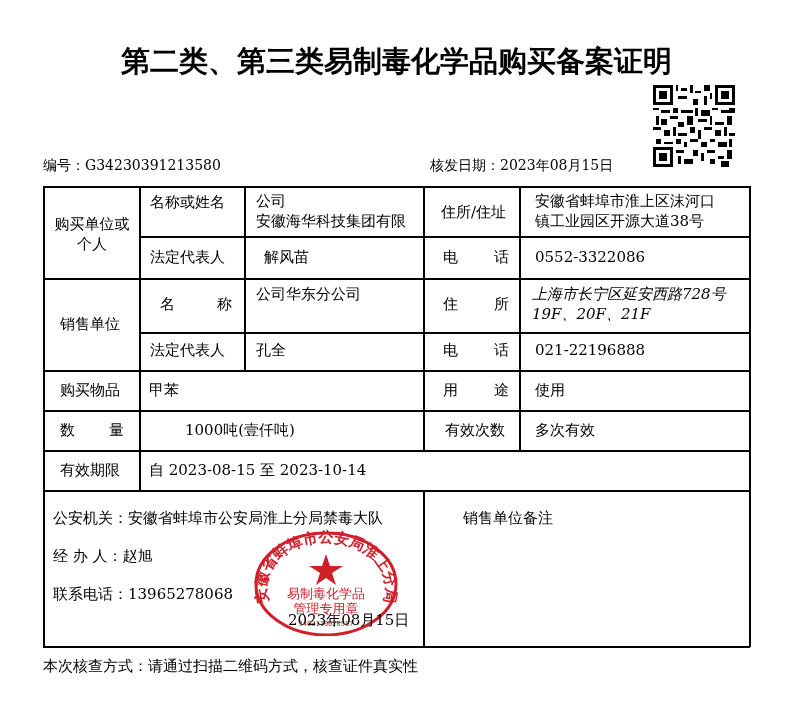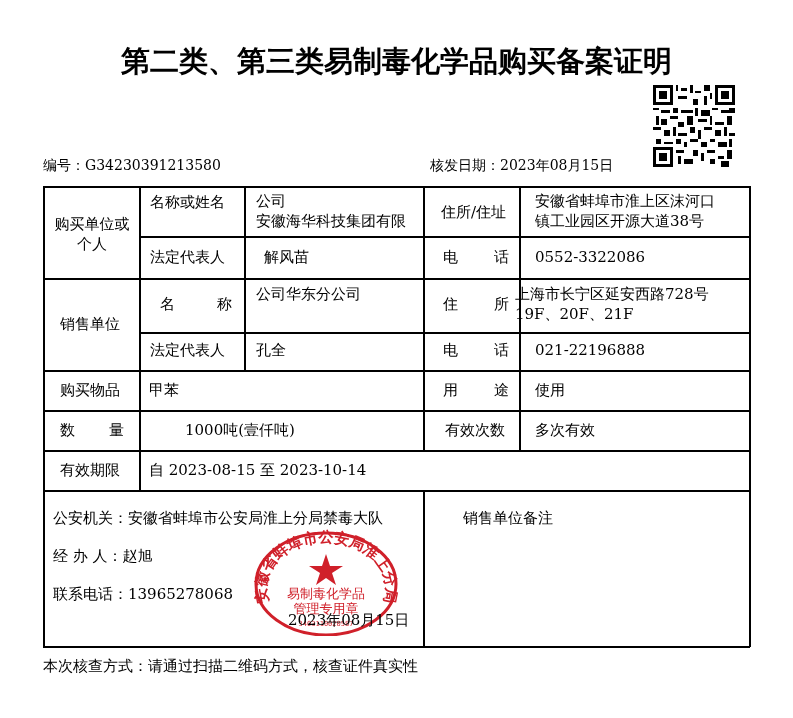--- a/index.html
+++ b/index.html
@@ -145,21 +145,21 @@
     <span>名</span>
     <span>称</span>
   </div>
 <div class="t" data-name="seller-name-value" style="left:256px;top:284px;line-height:20px;">
     <div>公司华东分公司</div>
   </div>
 <div class="t spread" data-name="seller-address-label" style="left:443px;top:294px;width:66px;">
     <span>住</span>
     <span>所</span>
   </div>
-<div class="t" data-name="seller-address-value" style="left:515px;top:284px;line-height:20px;">
+<div class="t" data-name="seller-address-value" style="left:532px;top:284px;line-height:20px;font-style:italic;">
     <div>上海市长宁区延安西路728号</div>
     <div>19F、20F、21F</div>
   </div>
 
 <div class="t" data-name="seller-legal-rep-label" style="left:150px;top:340px;">法定代表人</div>
 <div class="t" data-name="seller-legal-rep-value" style="left:256px;top:340px;">孔全</div>
 <div class="t spread" data-name="seller-phone-label" style="left:443px;top:340px;width:66px;">
     <span>电</span>
     <span>话</span>
   </div>

